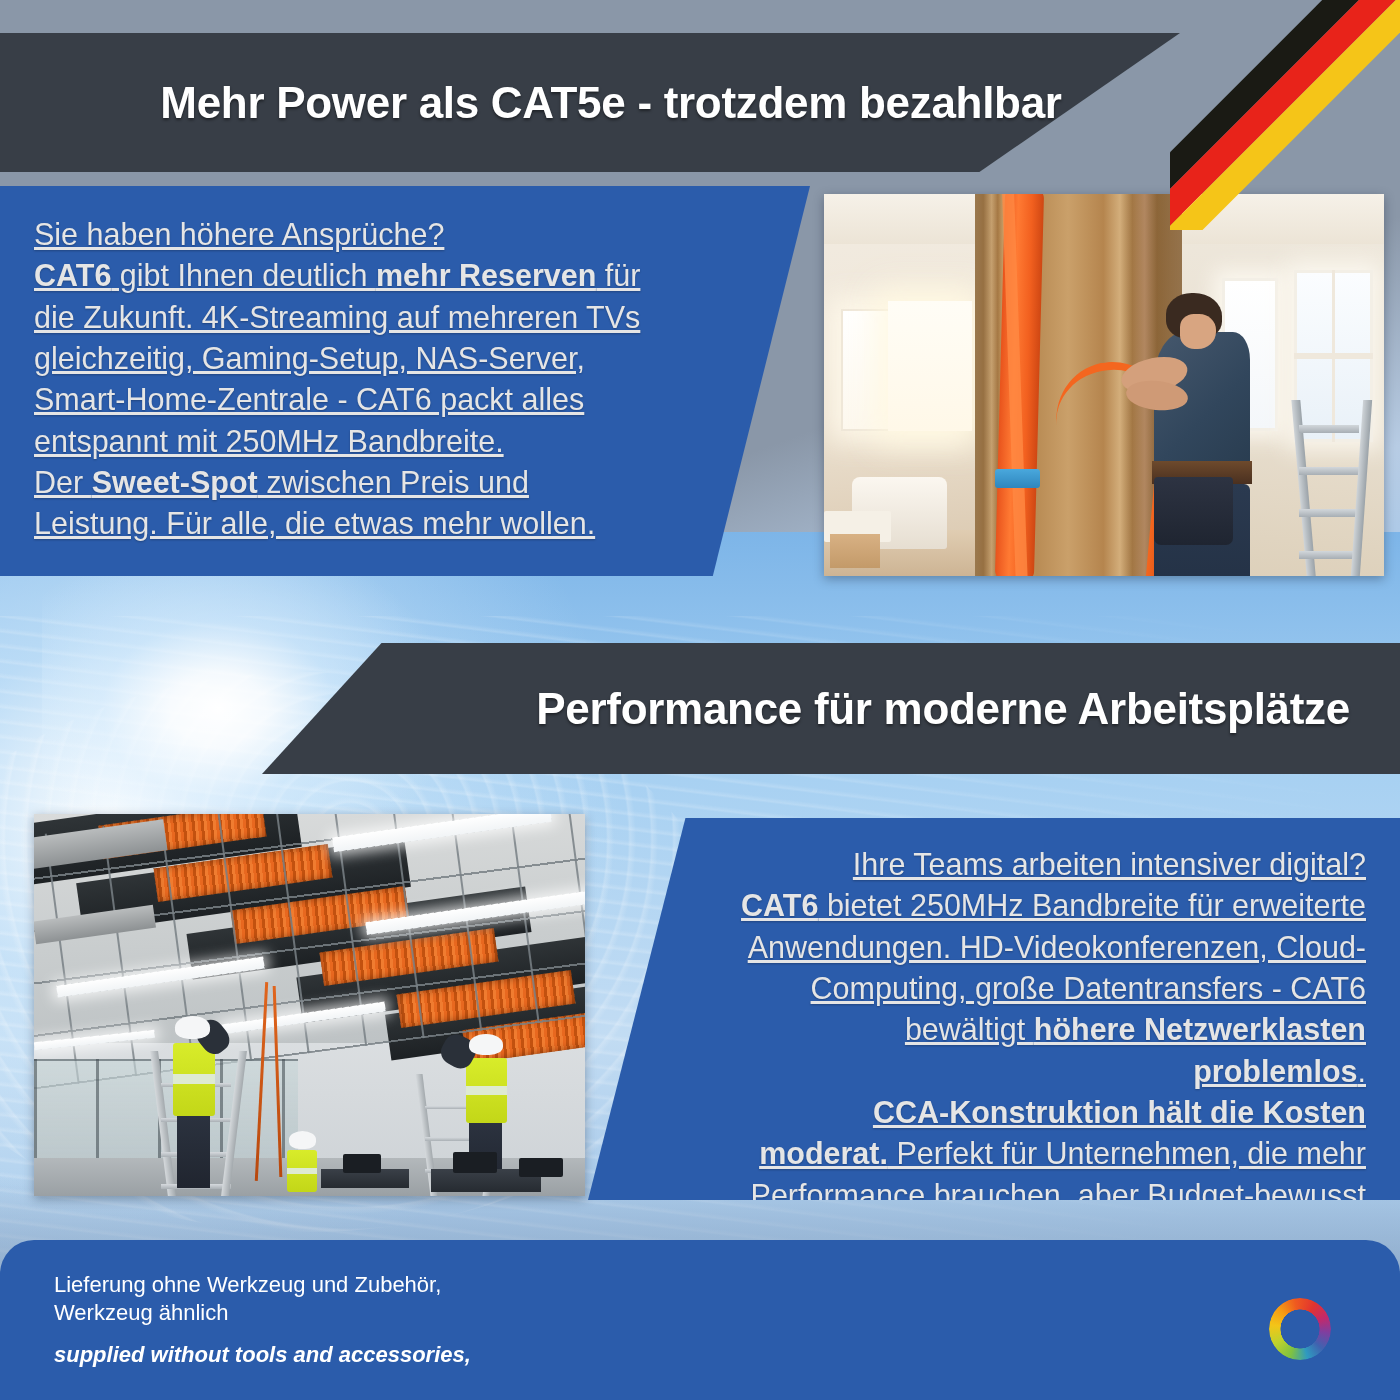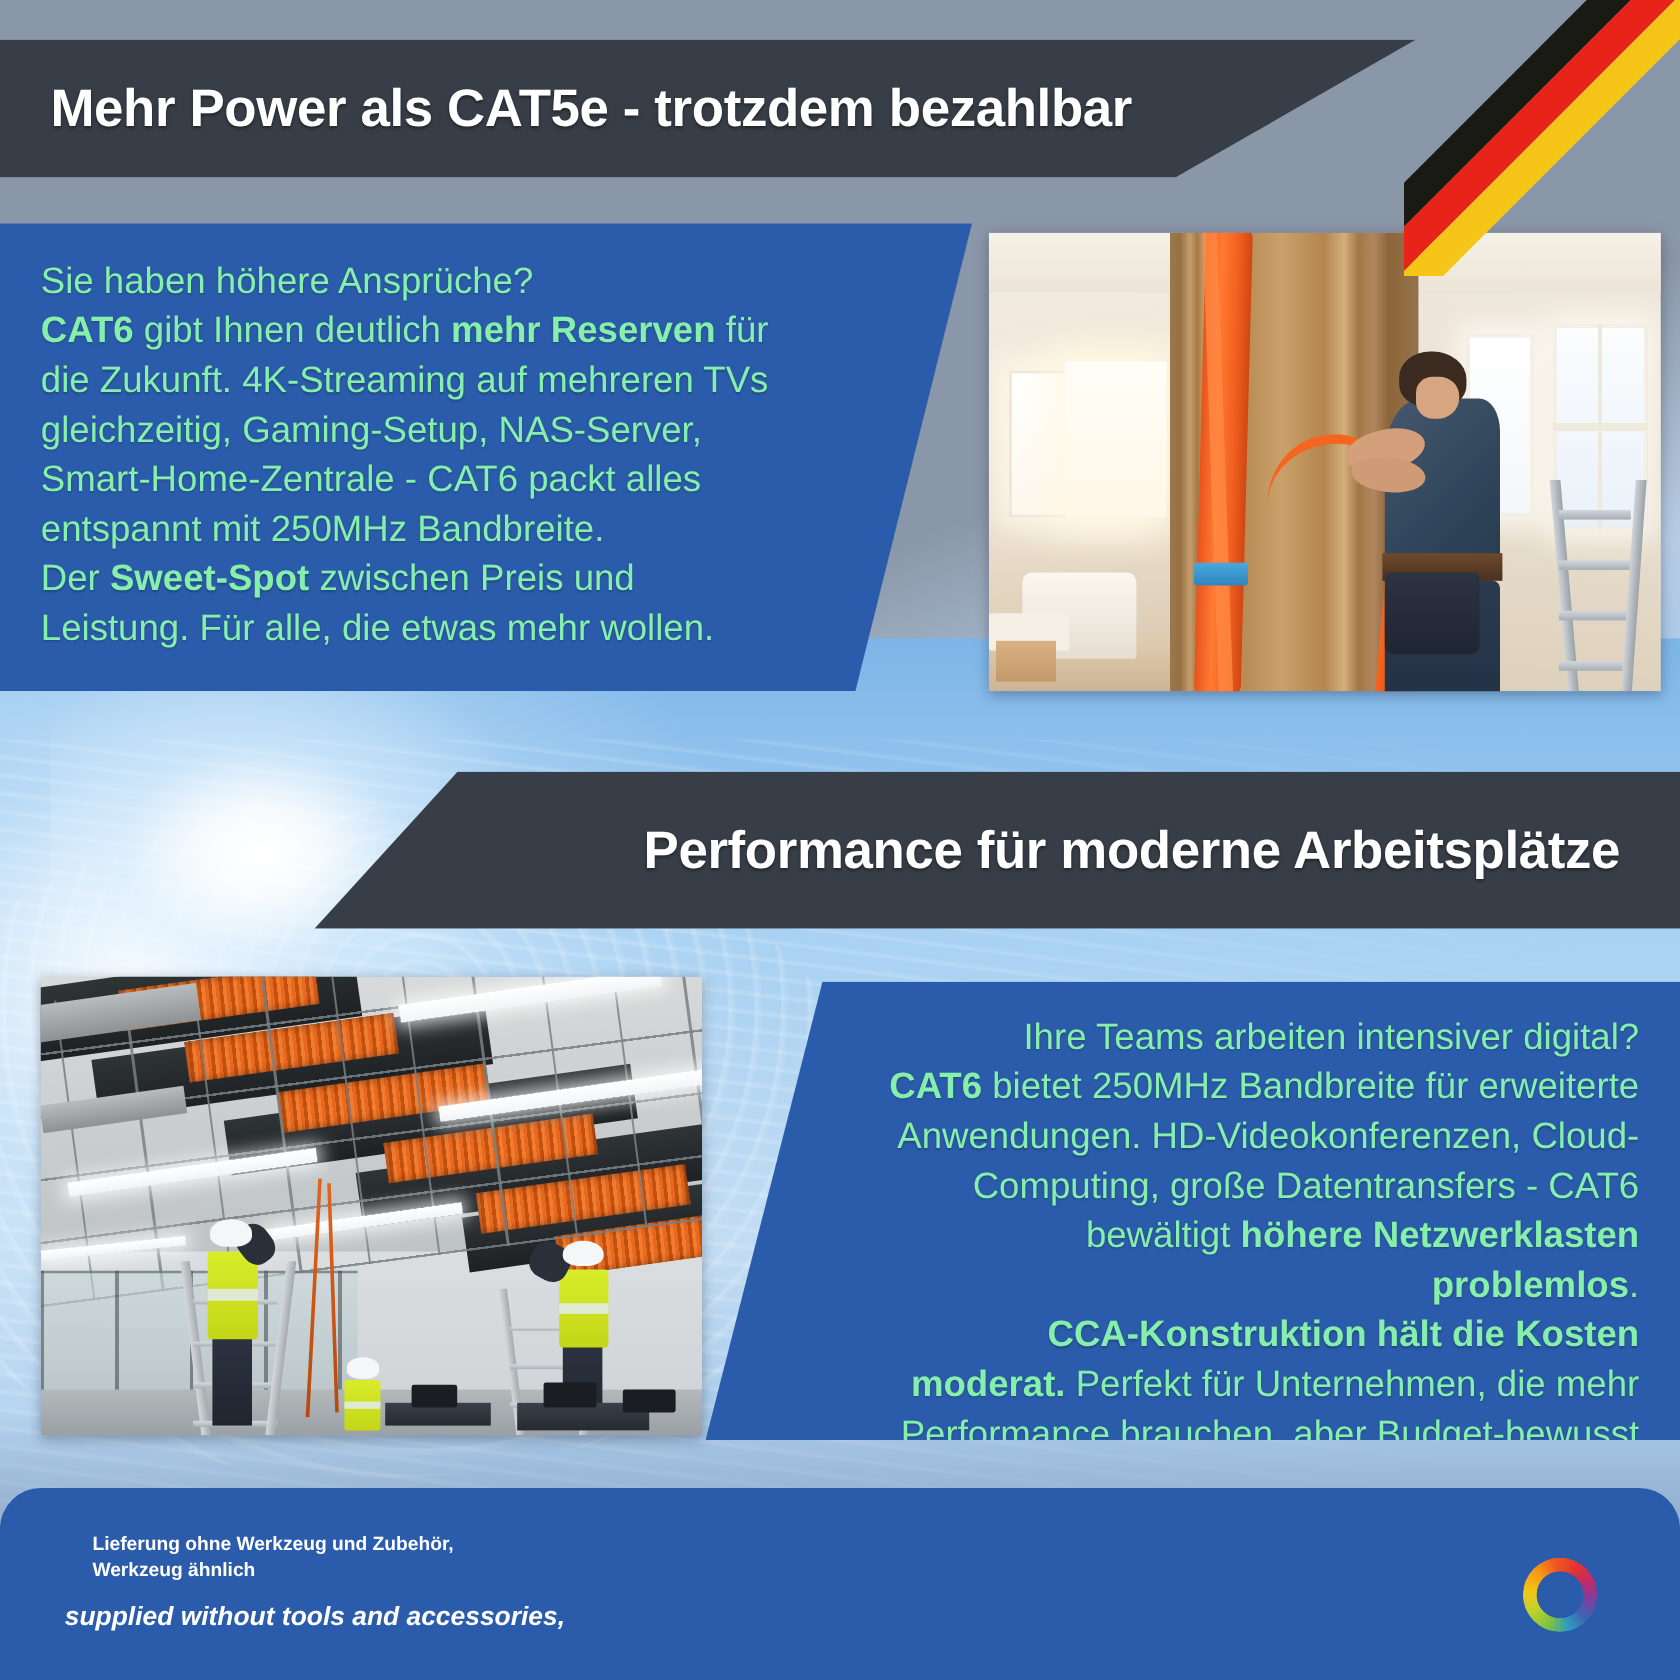--- a/index.html
+++ b/index.html
@@ -53,44 +53,46 @@
   
   #flag { position:absolute; top:0; right:0; width:230px; height:230px; z-index:6; overflow:hidden; }
 
   
   .banner {
     position:absolute; z-index:5;
     background:#383e47;
     display:flex; align-items:center;
   }
   #banner1 {
-    left:0; top:33px; width:1180px; height:115px;
+    left:0; top:33px; width:1180px; height:139px;
     clip-path:polygon(0 0, 100% 0, 83% 100%, 0 100%);
     padding-left:42px;
+    justify-content:center;
   }
   #banner2 {
     left:262px; top:643px; width:1138px; height:131px;
     clip-path:polygon(10.5% 0, 100% 0, 100% 100%, 0 100%);
     justify-content:flex-end;
     padding-right:50px;
   }
   .banner-title {
     color:#ffffff;
     font-size:44px;
     font-weight:bold;
     letter-spacing:-.3px;
     text-shadow:0 2px 3px rgba(0,0,0,.45);
     white-space:nowrap;
   }
 
   
   .panel {
     position:absolute; z-index:4;
     background:#2b5cab;
-    color:#86efac;
+    color:#e5e5e5;
+    text-decoration:underline;
   }
   #panel1 {
     left:0; top:186px; width:810px; height:390px;
     clip-path:polygon(0 0, 100% 0, 88% 100%, 0 100%);
     padding:28px 150px 28px 34px;
   }
   #panel2 {
     left:588px; top:818px; width:812px; height:382px;
     clip-path:polygon(12% 0, 100% 0, 100% 100%, 0 100%);
     padding:26px 34px 22px 150px;
@@ -233,21 +235,21 @@
 
   
   #footer {
     position:absolute; left:0; bottom:0; width:1400px; height:160px;
     background:#2b5cab; z-index:7;
     border-top-left-radius:34px; border-top-right-radius:34px;
     display:flex; align-items:center; justify-content:space-between;
     padding:0 46px 0 54px;
   }
   .disclaimer { color:#ffffff; }
-  .dis-de { font-size:16px; font-weight:bold; line-height:1.30;margin-left:23px; }
+  .dis-de { font-size:22px; font-weight:normal; line-height:1.30; }
   .dis-en { font-size:22px; font-weight:bold; font-style:italic; line-height:1.30; margin-top:13px; }
 
   
   #logo { display:flex; align-items:center; margin-right:18px; }
   .logo-txt { color:#ffffff; font-size:92px; line-height:1; letter-spacing:-1px;
               font-weight:400; font-family:"DejaVu Sans", sans-serif; }
   .logo-ring {
      width:62px; height:62px; border-radius:50%;
      margin:0 5px; position:relative; top:9px;
      background:conic-gradient(from 200deg,

